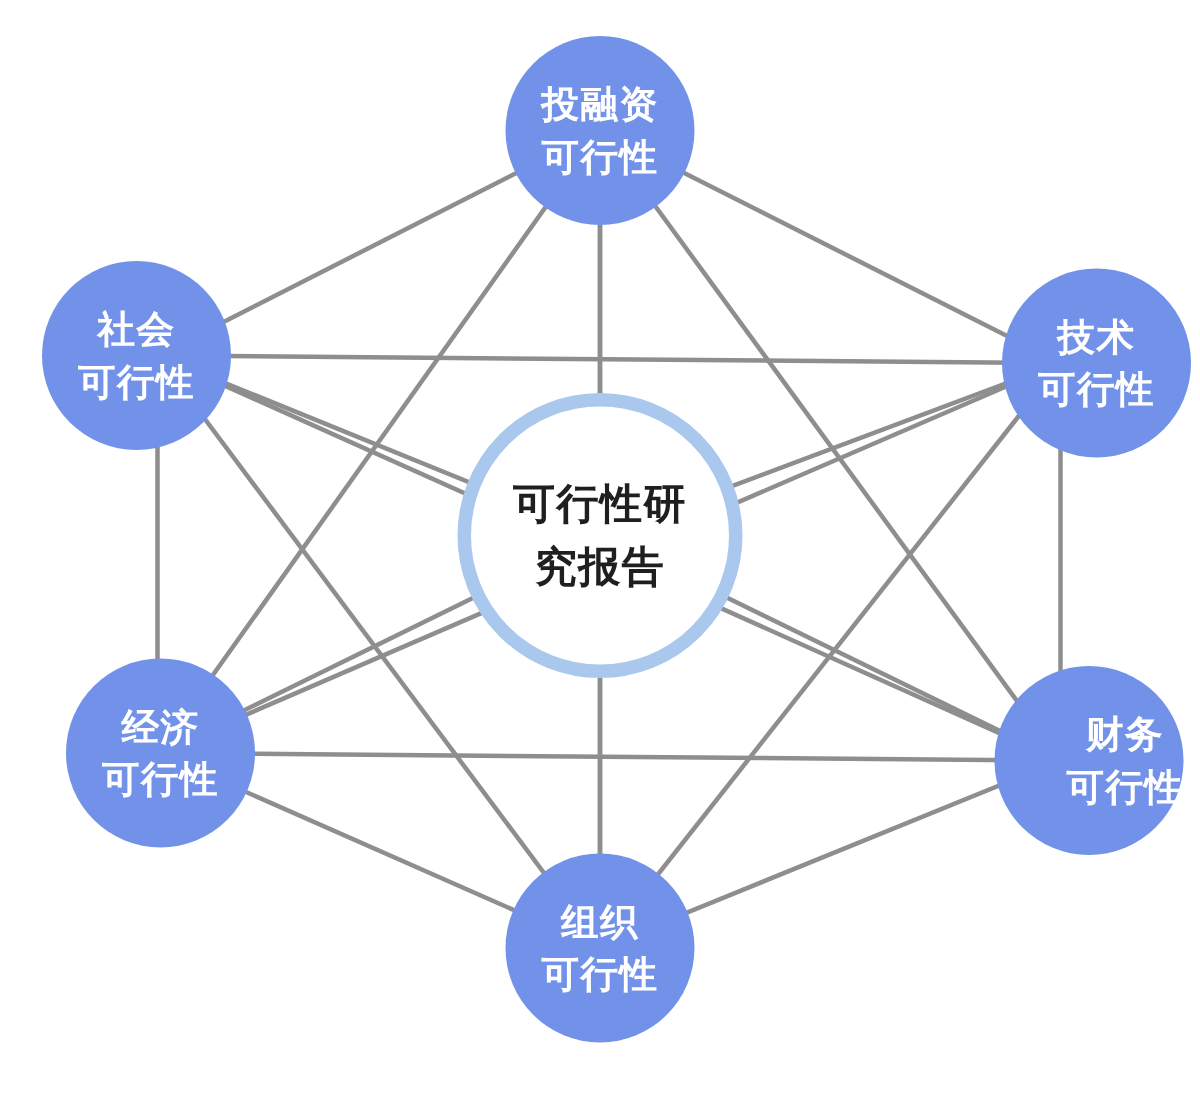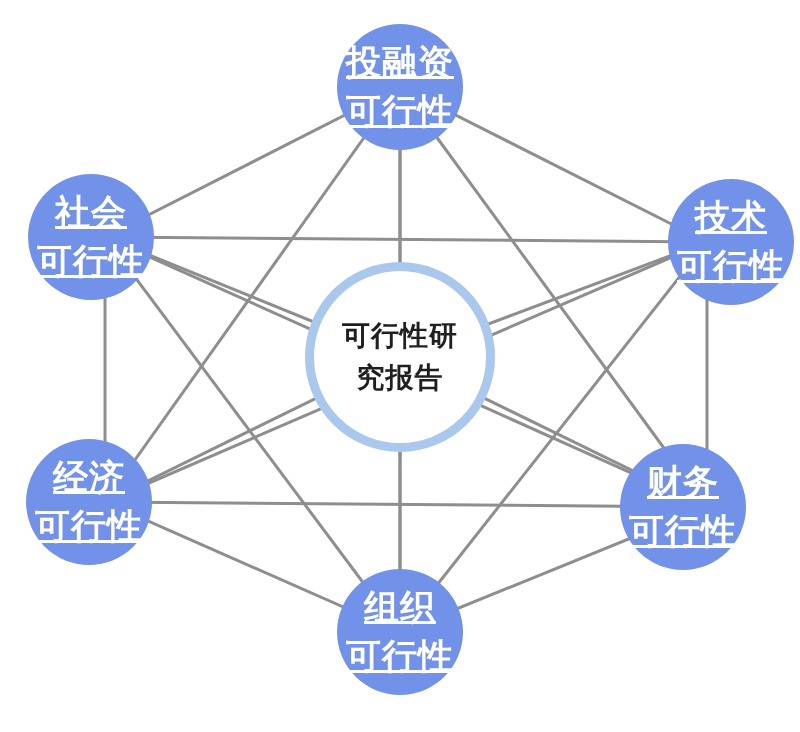--- a/index.html
+++ b/index.html
@@ -31,48 +31,47 @@
     border-radius: 50%;
     box-sizing: border-box;
   }
   .node.outer {
     width: 126px;
     height: 126px;
     background: var(--node-fill, #7292ea);
   }
   .node.outer .label {
     color: var(--node-text, #ffffff);
-    font-size: 35px;
+    font-size: 25px;
     font-weight: bold;
     line-height: 1.4;
     white-space: pre-line;
     letter-spacing: 1px;
-    text-decoration: underline;
   }
   .node.center {
     width: 190px;
     height: 190px;
     background: var(--center-fill, #ffffff);
     border: 9px solid var(--center-border, #aac8ee);
   }
   .node.center .label {
     color: var(--center-text, #1f1f1f);
     font-size: 28px;
     font-weight: bold;
     line-height: 1.5;
     white-space: pre-line;
     letter-spacing: 1px;
     text-align: center;
   }
   
   .pos-investment   { left: 337px; top: 24px;  }
   .pos-technical    { left: 668px; top: 179px; }
-  .pos-financial    { left: 620px; top: 444px; }
+  .pos-financial    { left: 663px; top: 444px; justify-content: flex-end; }
   .pos-organization { left: 337px; top: 569px; align-items: center; }
-  .pos-economic     { left: 26px;  top: 439px; }
+  .pos-economic     { left: 44px;  top: 439px; }
   .pos-social       { left: 28px;  top: 174px; }
   .pos-center       { left: 305px; top: 262px; }
 </style>
 </head>
 <body>
 
 <div class="canvas">
 
   <svg id="links" width="800" height="732" viewBox="0 0 800 732">
       <line x1="400" y1="87" x2="707" y2="242" stroke="#8e8e8e" stroke-width="3"></line>

